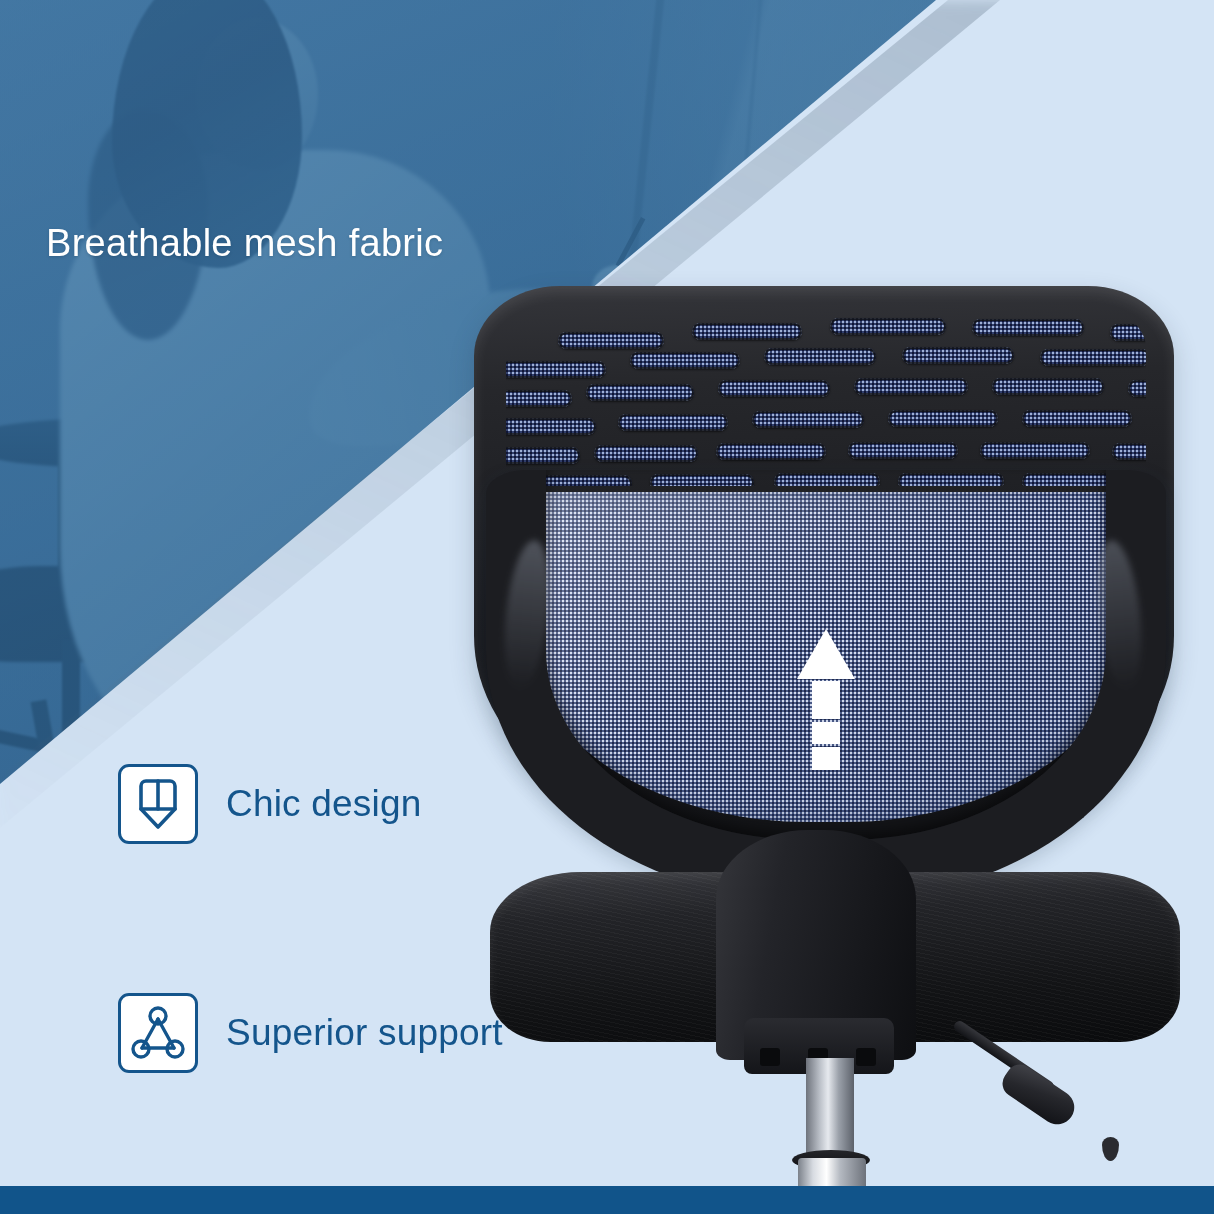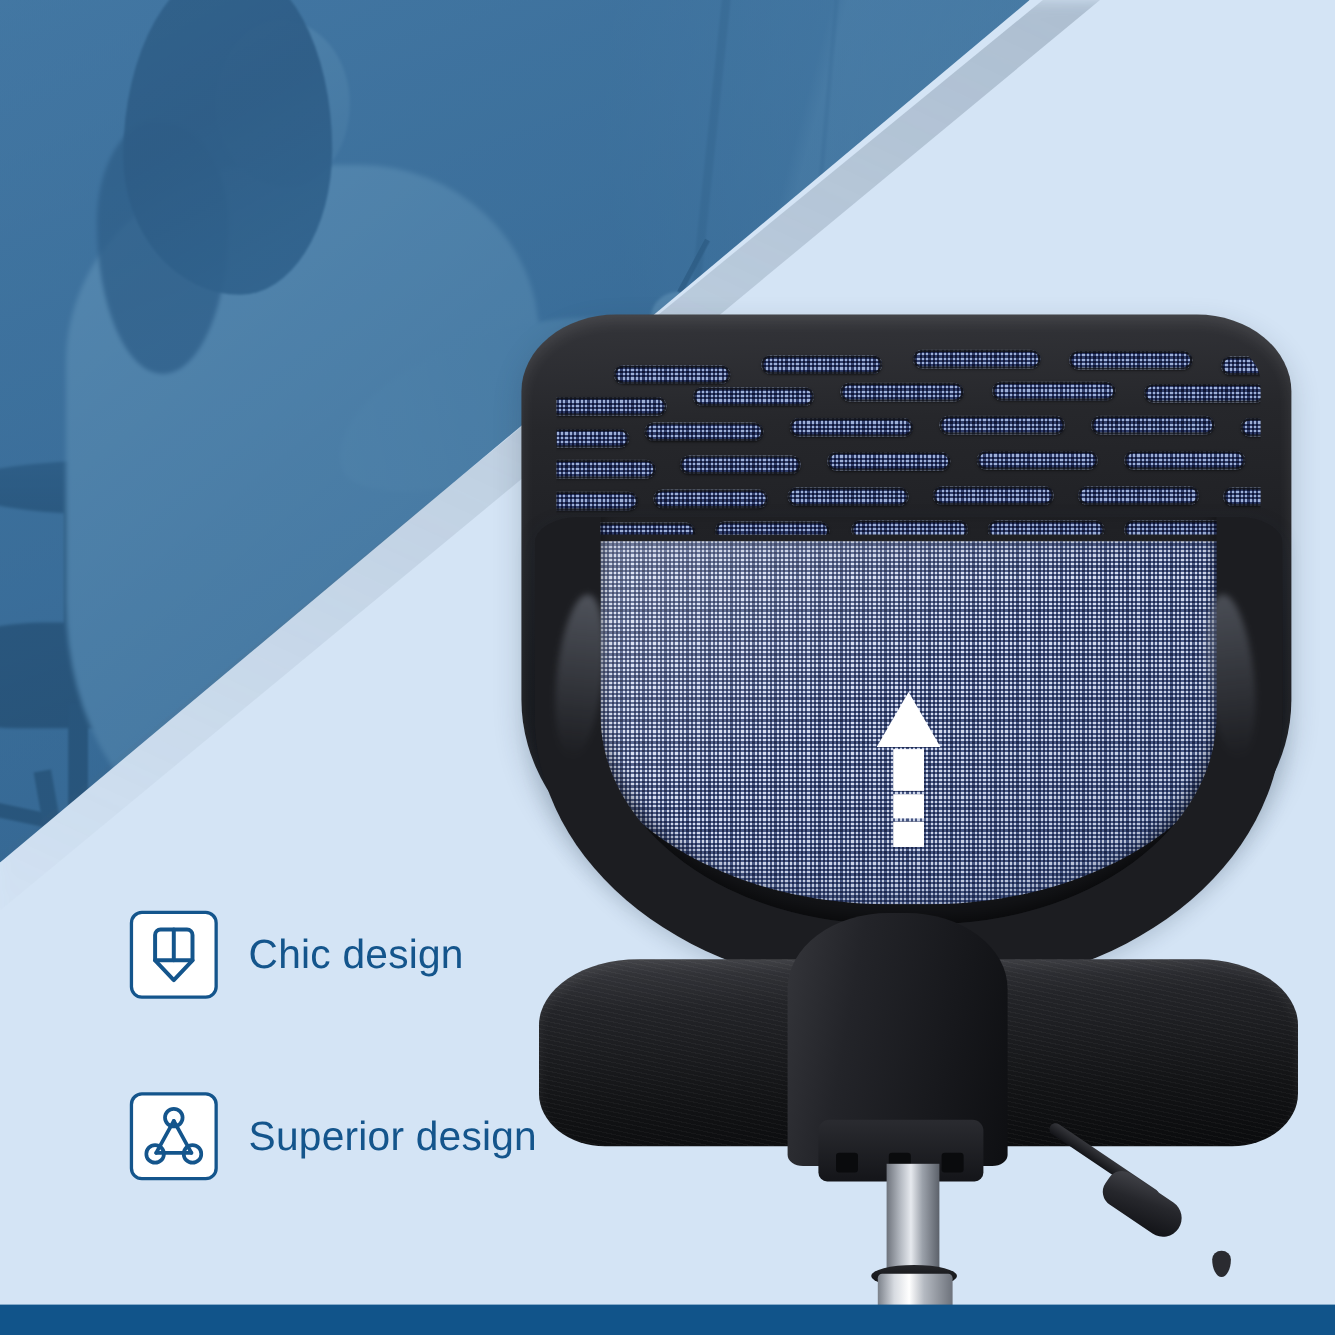--- a/index.html
+++ b/index.html
@@ -190,21 +190,21 @@
     text-shadow:0 1px 3px rgba(20,50,75,.25);
   }
 
   
   .feature {
     position:absolute;
     display:flex;
     align-items:center;
     gap:28px;
   }
-  #feature-0 { left:118px; top:828px;text-align:center; }
+  #feature-0 { left:118px; top:764px;text-align:center; }
   #feature-1 { left:118px; top:993px; }
   .feature-icon {
     width:80px; height:80px;
     background:#ffffff;
     border:3px solid #14558c;
     border-radius:11px;
     display:flex; align-items:center; justify-content:center;
     flex:0 0 auto;
   }
   .feature-label {
@@ -395,20 +395,21 @@
       <div class="ph-arm"></div>
       <div class="ph-hand"></div>
       <div class="ph-pen"></div>
     </div>
     <div class="photo-tint"></div>
     <div class="photo-tint2"></div>
   </div>
 
   <div class="diag-shadow"></div>
 
+  <div class="subhead">Breathable mesh fabric</div>
 
   <div class="chair">
 
     <div class="back-shell"></div>
 
     <div class="slot-panel">
 
       <div class="slot" style="left:52px;  top:26px; width:106px;"></div>
       <div class="slot" style="left:186px; top:17px; width:110px;"></div>
       <div class="slot" style="left:324px; top:12px; width:116px;"></div>
@@ -500,18 +501,18 @@
     <div class="feature-icon">
       <svg width="54" height="54" viewBox="0 0 54 54" fill="none" stroke="#14558c" stroke-width="3.4" stroke-linejoin="round" stroke-linecap="round">
         <line x1="27" y1="13" x2="11" y2="42"></line>
         <line x1="27" y1="13" x2="43" y2="42"></line>
         <line x1="11" y1="42" x2="43" y2="42"></line>
         <circle cx="27" cy="10" r="8"></circle>
         <circle cx="10" cy="43" r="8"></circle>
         <circle cx="44" cy="43" r="8"></circle>
       </svg>
     </div>
-    <div class="feature-label">Superior design</div>
+    <div class="feature-label">Superior support</div>
   </div>
 
   <div class="bottom-bar"></div>
 
 </div>
 
 </body></html>

